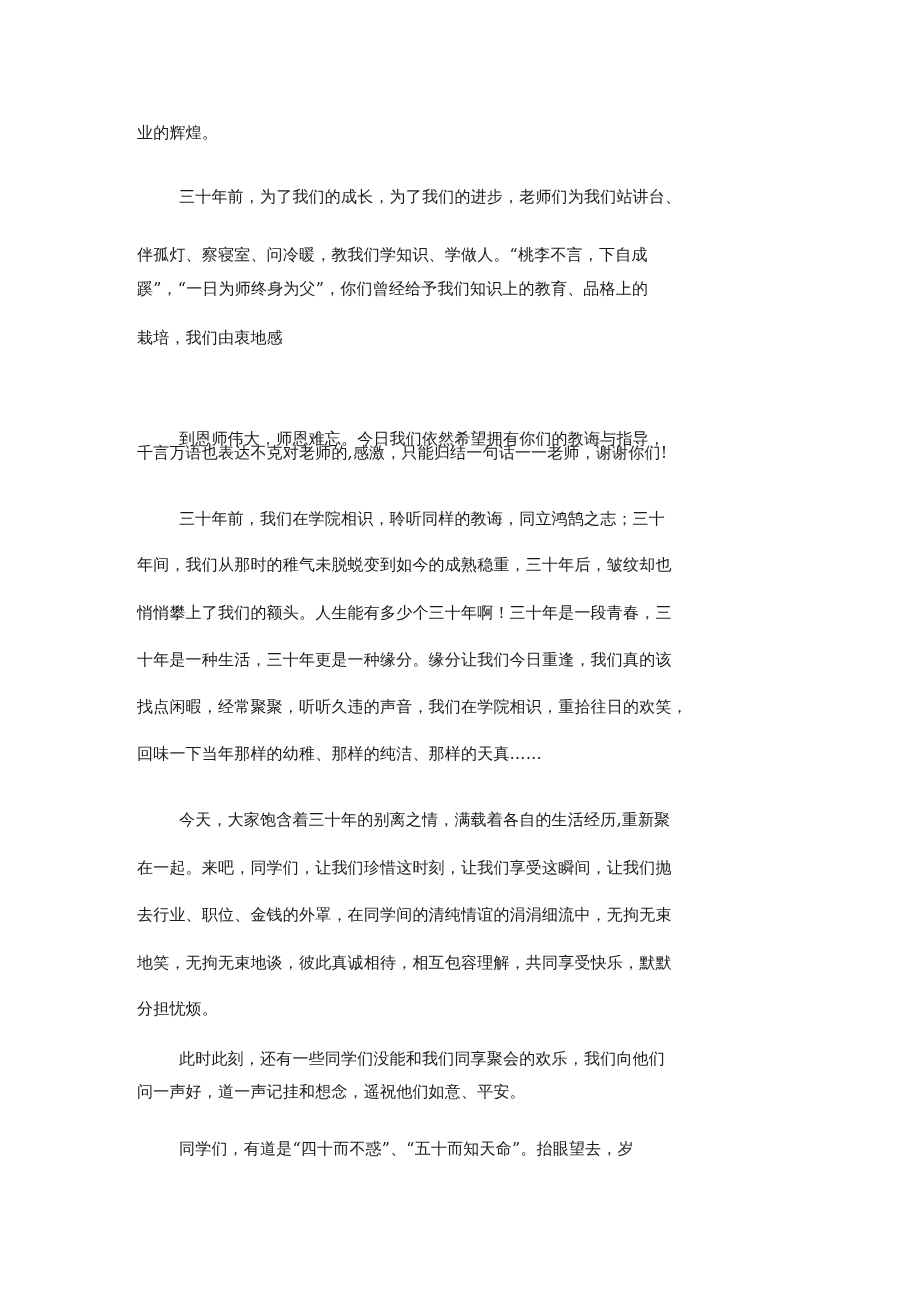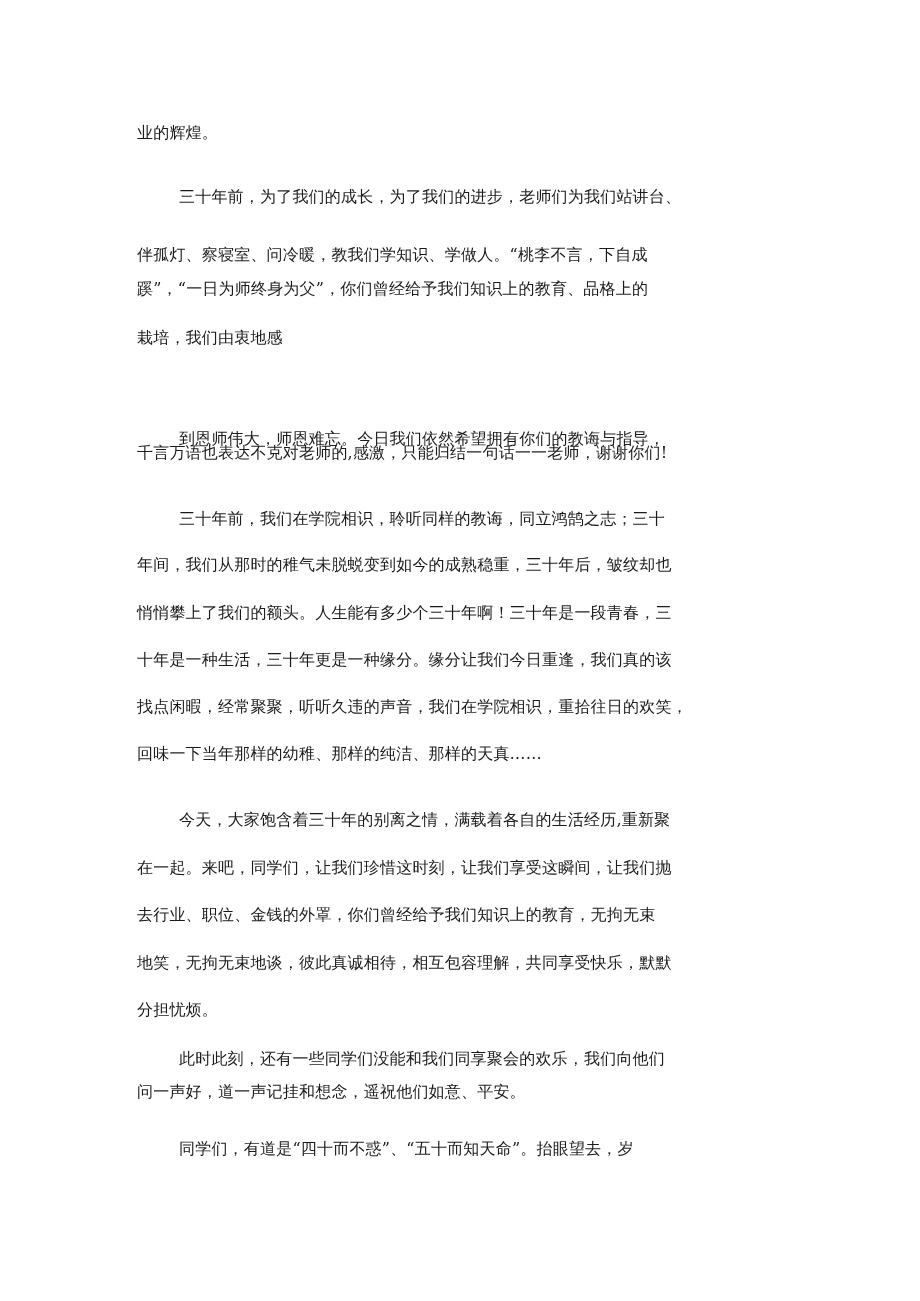--- a/index.html
+++ b/index.html
@@ -49,22 +49,22 @@
 
   <div class="line indent" style="top:507px;">三十年前，我们在学院相识，聆听同样的教诲，同立鸿鹄之志；三十</div>
   <div class="line" style="top:553px;text-align:center;">年间，我们从那时的稚气未脱蜕变到如今的成熟稳重，三十年后，皱纹却也</div>
   <div class="line" style="top:601px;">悄悄攀上了我们的额头。人生能有多少个三十年啊！三十年是一段青春，三</div>
   <div class="line" style="top:648px;text-align:center;">十年是一种生活，三十年更是一种缘分。缘分让我们今日重逢，我们真的该</div>
   <div class="line" style="top:695px;">找点闲暇，经常聚聚，听听久违的声音，我们在学院相识，重拾往日的欢笑，</div>
   <div class="line" style="top:742px;">回味一下当年那样的幼稚、那样的纯洁、那样的天真……</div>
 
   <div class="line indent" style="top:808px;text-align:center;">今天，大家饱含着三十年的别离之情，满载着各自的生活经历,重新聚</div>
   <div class="line" style="top:856px;">在一起。来吧，同学们，让我们珍惜这时刻，让我们享受这瞬间，让我们抛</div>
-  <div class="line" style="top:903px;">去行业、职位、金钱的外罩，你们曾经给予我们知识上的教育，无拘无束</div>
+  <div class="line" style="top:903px;">去行业、职位、金钱的外罩，在同学间的清纯情谊的涓涓细流中，无拘无束</div>
   <div class="line" style="top:951px;">地笑，无拘无束地谈，彼此真诚相待，相互包容理解，共同享受快乐，默默</div>
-  <div class="line" style="top:998px;">分担忧烦。</div>
+  <div class="line" style="top:998px;font-family:Liberation Mono, monospace;">分担忧烦。</div>
 
   <div class="line indent" style="top:1047px;">此时此刻，还有一些同学们没能和我们同享聚会的欢乐，我们向他们</div>
   <div class="line" style="top:1080px;">问一声好，道一声记挂和想念，遥祝他们如意、平安。</div>
 
   <div class="line indent" style="top:1137px;">同学们，有道是“四十而不惑”、“五十而知天命”。抬眼望去，岁</div>
 
 </div>
 
 </body></html>

